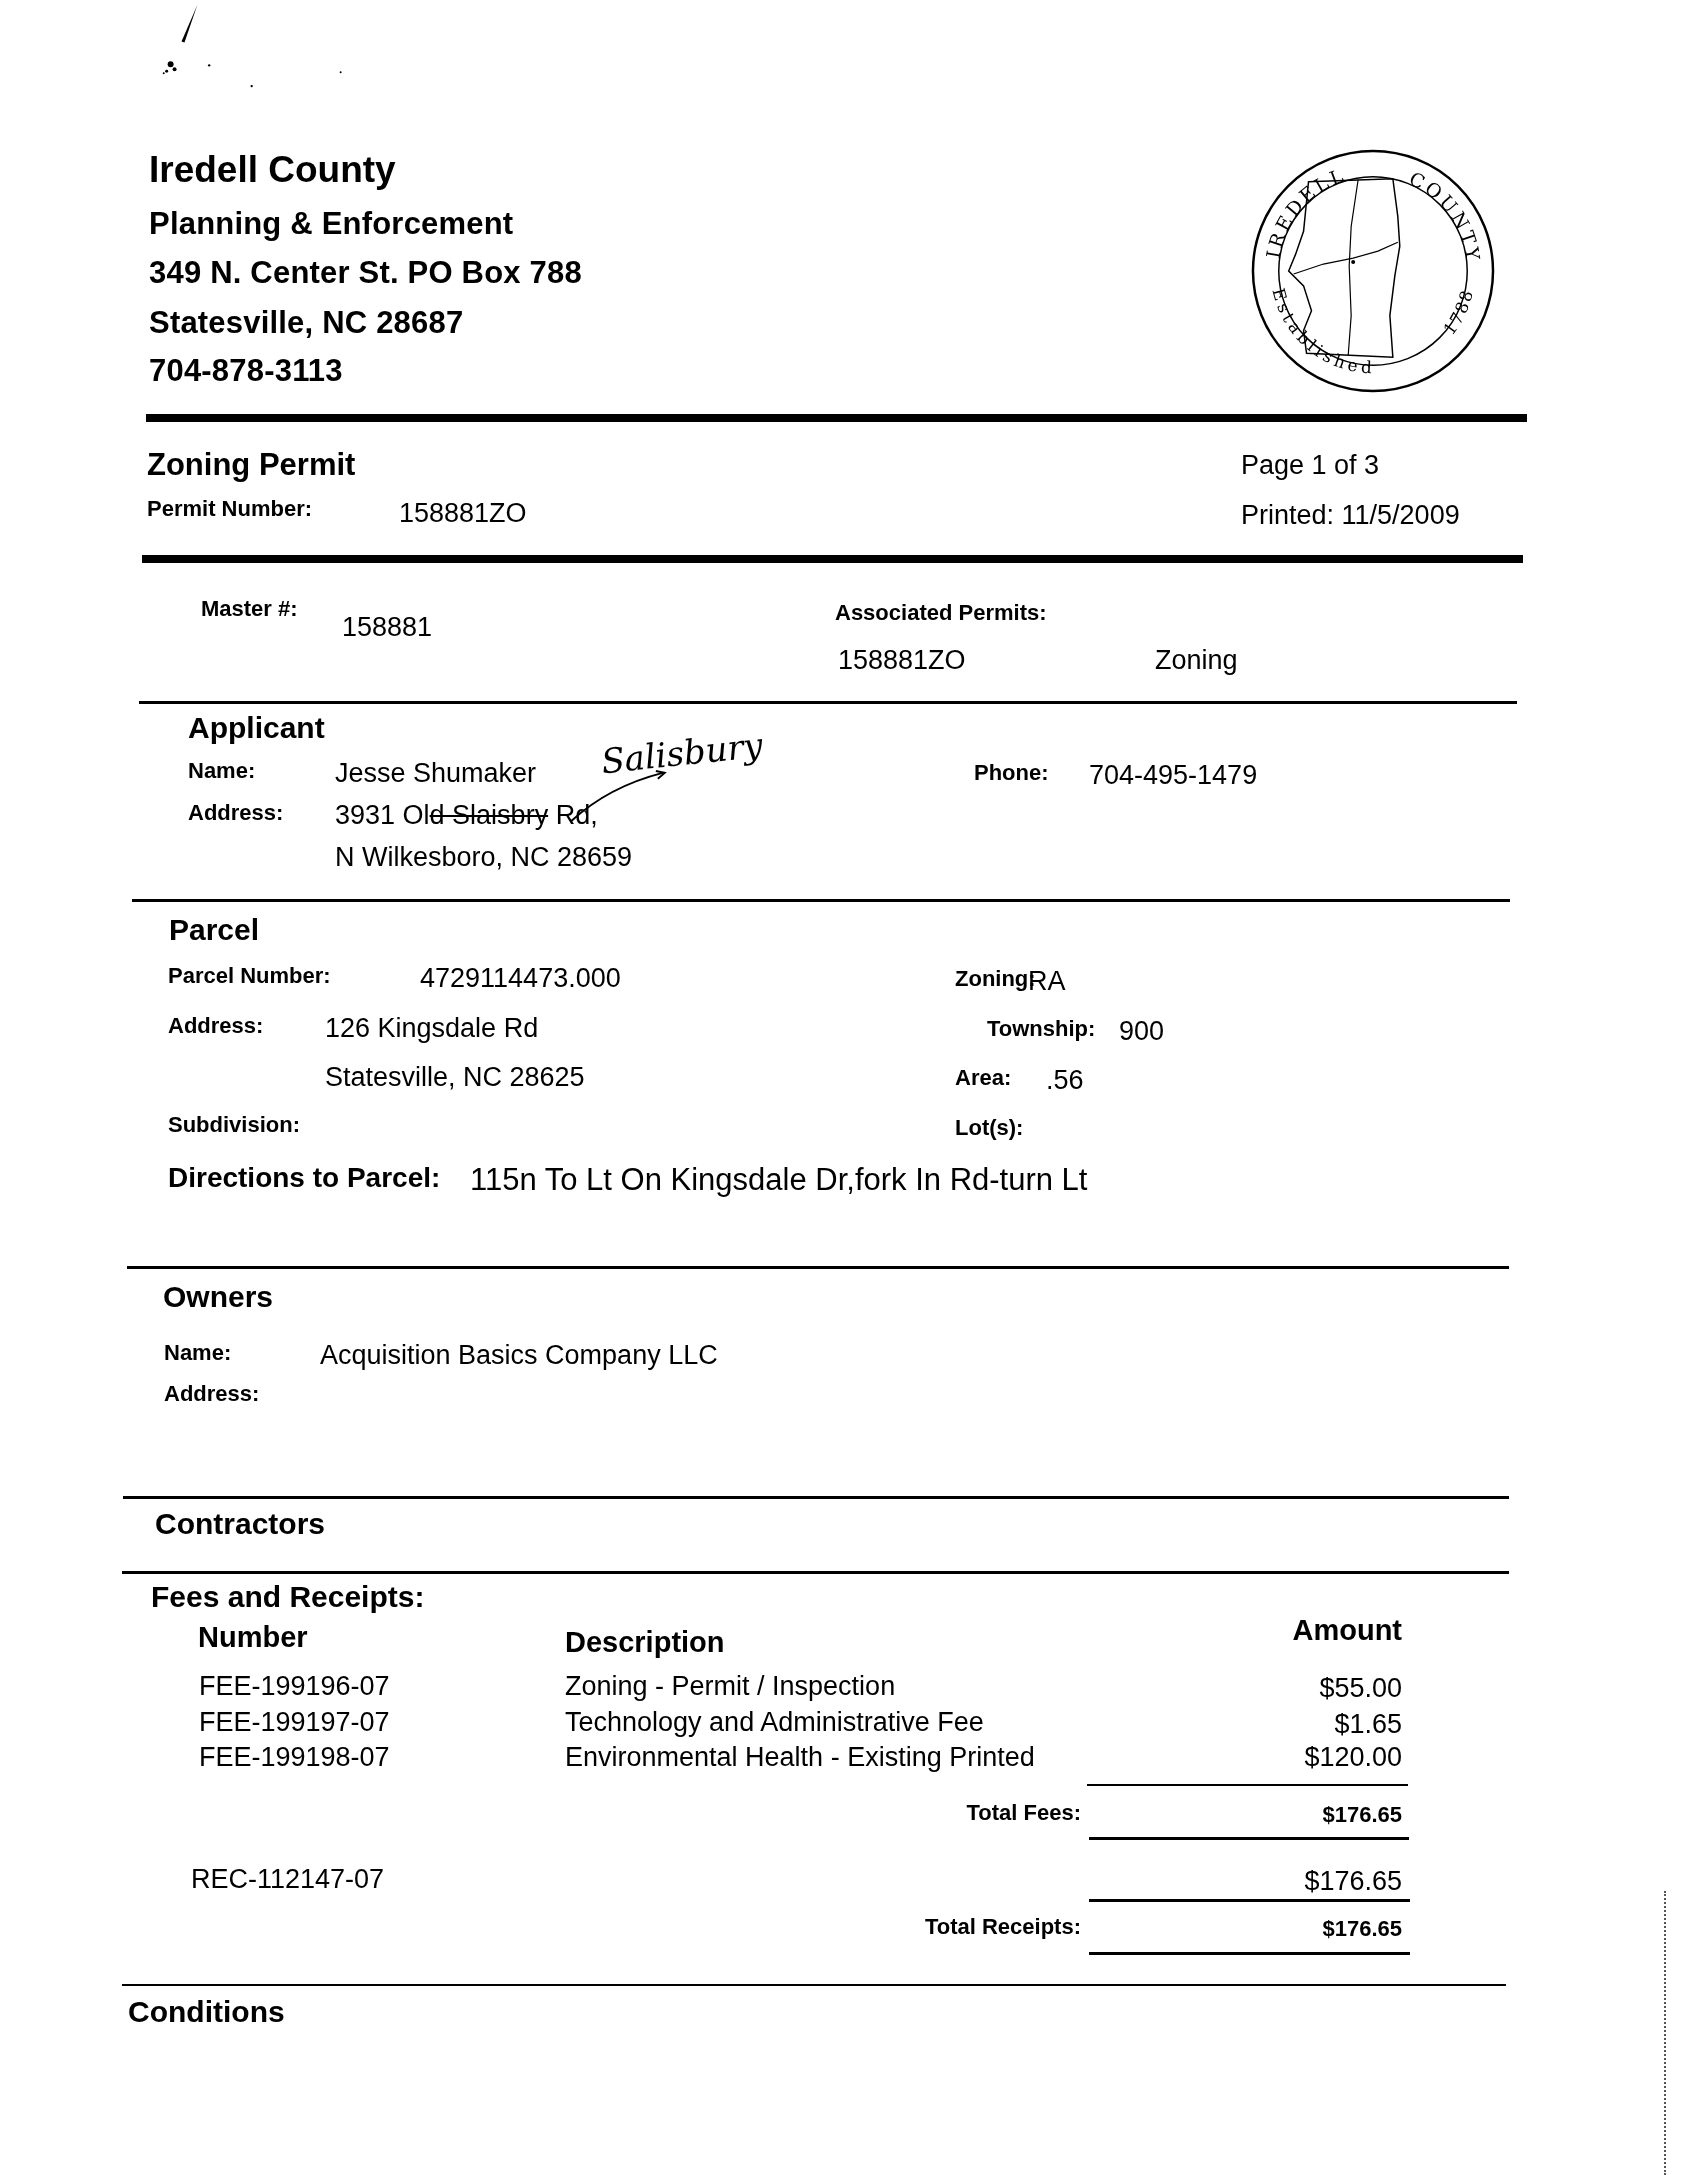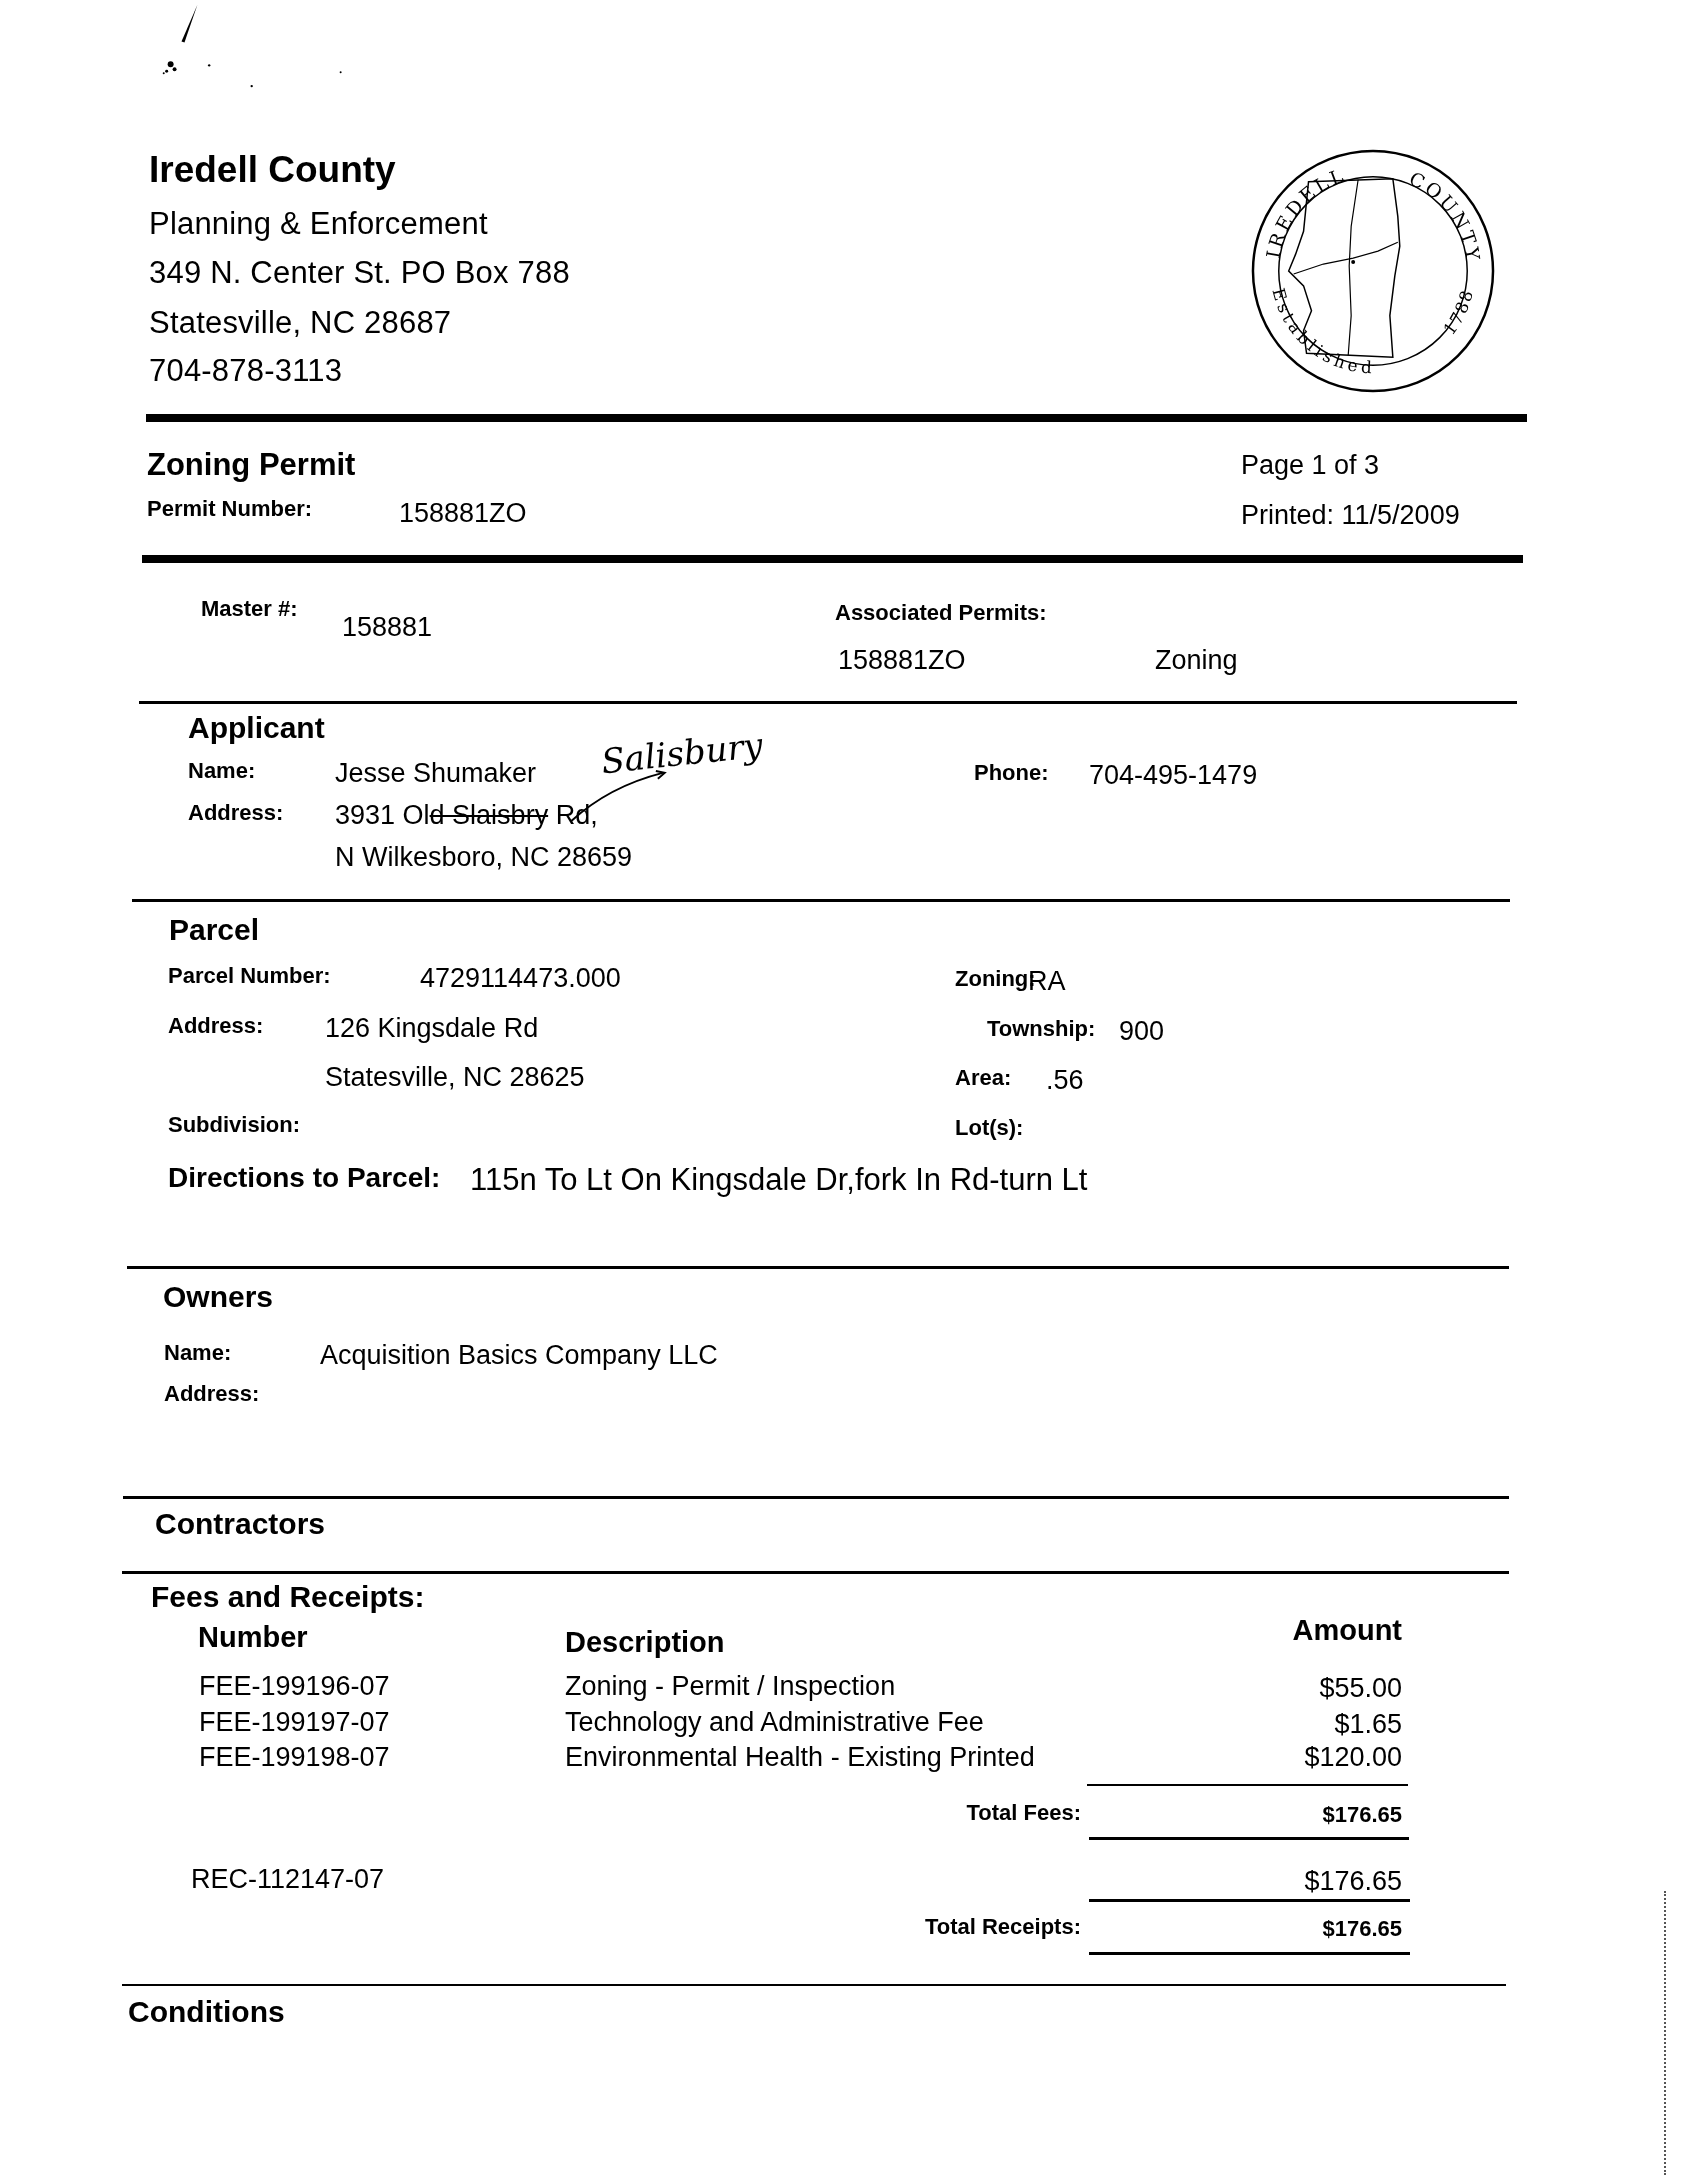--- a/index.html
+++ b/index.html
@@ -1,21 +1,21 @@
 <!DOCTYPE html>
 <html><head>
 <meta charset="utf-8">
 <style>
   html, body { margin:0; padding:0; background:#ffffff; }
   body { width:1687px; height:2175px; position:relative; overflow:hidden;
          font-family:"Liberation Sans", "DejaVu Sans", sans-serif; color:#000; }
   .abs { position:absolute; white-space:nowrap; }
   .b { font-weight:bold; }
   .rule { position:absolute; background:#000; }
-  .hdr { font-size:31px; font-weight:normal; letter-spacing:0.2px;text-align:center; }
+  .hdr { font-size:31px; font-weight:bold; letter-spacing:0.2px;text-align:center; }
   .sec { font-size:30px; font-weight:bold; }
   .lbl { font-size:22px; font-weight:bold; }
   .val { font-size:27px; }
   .fee { font-size:27px; }
   .amt { text-align:right; width:198px; }
   .strike { text-decoration:line-through; }
   .hand { font-family:"DejaVu Serif", serif; font-style:italic; font-size:34px; }
 </style>
 </head>
 <body>

